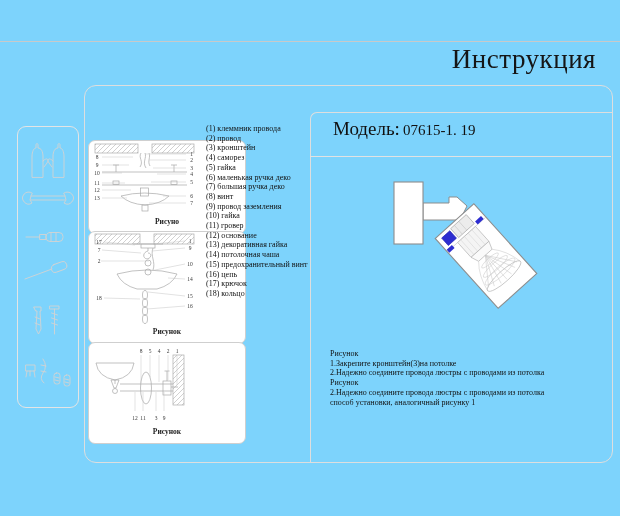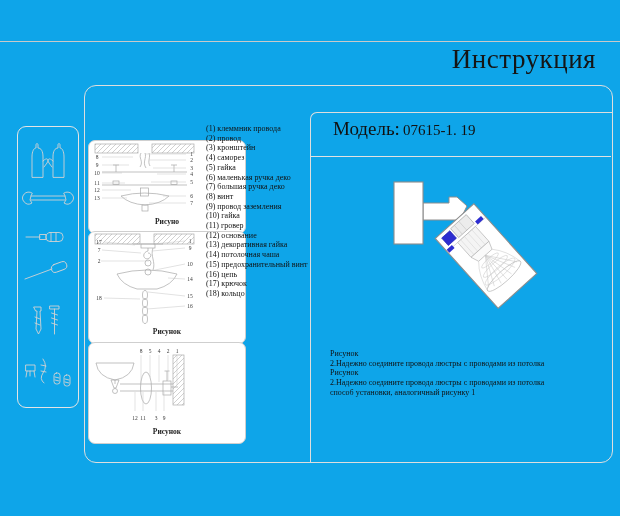--- a/index.html
+++ b/index.html
@@ -1,16 +1,16 @@
 <!DOCTYPE html>
 <html><head>
 <meta charset="utf-8">
 <style>
   html,body{margin:0;padding:0;background:#fff;}
-  #page{position:relative;width:620px;height:516px;background:#0ea5e9;overflow:hidden;
+  #page{position:relative;width:620px;height:516px;background:#7dd3fc;overflow:hidden;
         font-family:"Liberation Serif","DejaVu Serif",serif;color:#1a1a1a;}
   .hr-top{position:absolute;left:0;top:41px;width:620px;border-top:1px solid #c9c9c9;}
   .title{position:absolute;top:44px;right:24px;font-size:27px;letter-spacing:.5px;color:#151515;}
   .main-frame{position:absolute;left:84px;top:85px;width:527px;height:376px;
               border:1px solid #dedede;border-radius:12px;}
   .tools-panel{position:absolute;left:17px;top:126px;width:60px;height:280px;
                border:1px solid #e4e4e4;border-radius:9px;}
   .dgbox{position:absolute;left:88px;width:111px;border:1px solid #cfcfcf;border-radius:7px;background:#fff;padding-left:45px;}
   #dg1{top:140px;height:92px;} #dg2{top:231px;height:111px;} #dg3{top:342px;height:100px;}
   .dgbox svg{position:absolute;left:0;top:0;}
@@ -313,19 +313,20 @@
           <line x1="0" y1="-1" x2="7" y2="30.5" class="mesh"></line>
           <line x1="0" y1="-1" x2="14" y2="28" class="mesh"></line>
           <line x1="0" y1="-1" x2="19" y2="25" class="mesh"></line>
         </g>
       </g>
     </svg>
   </div>
 
   <div class="instr">
     <div>Рисунок</div>
+    <div>1.Закрепите кронштейн(3)на потолке</div>
     <div>2.Надежно соедините провода люстры с проводами из потолка</div>
     <div>Рисунок</div>
     <div>2.Надежно соедините провода люстры с проводами из потолка</div>
     <div>способ установки, аналогичный рисунку 1</div>
   </div>
 
 </div>
 
 </body></html>

